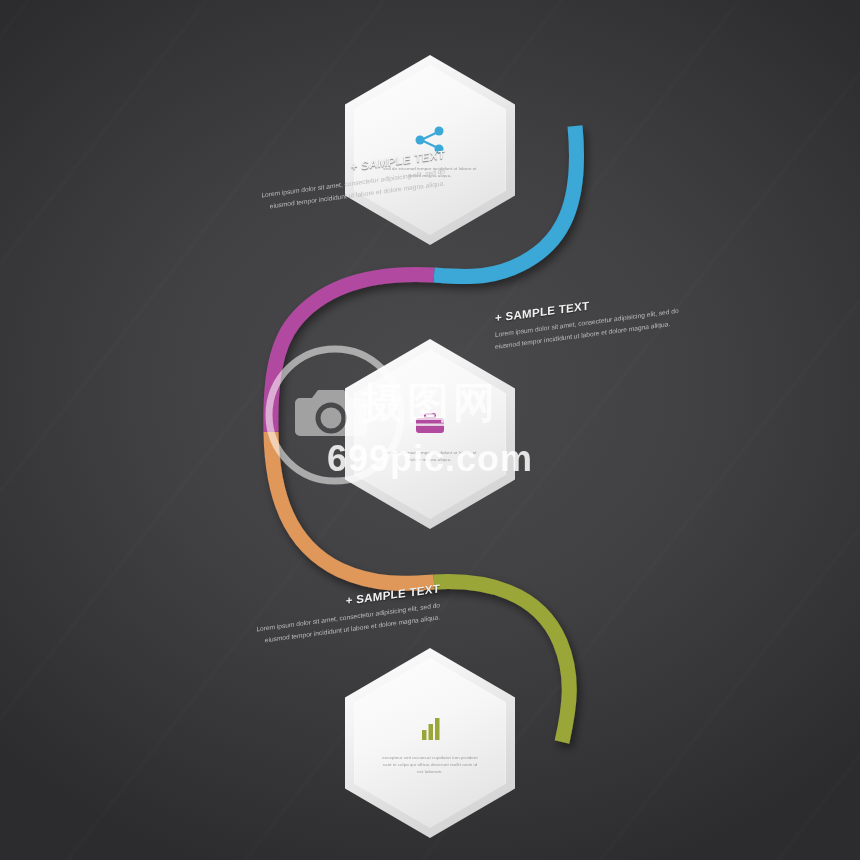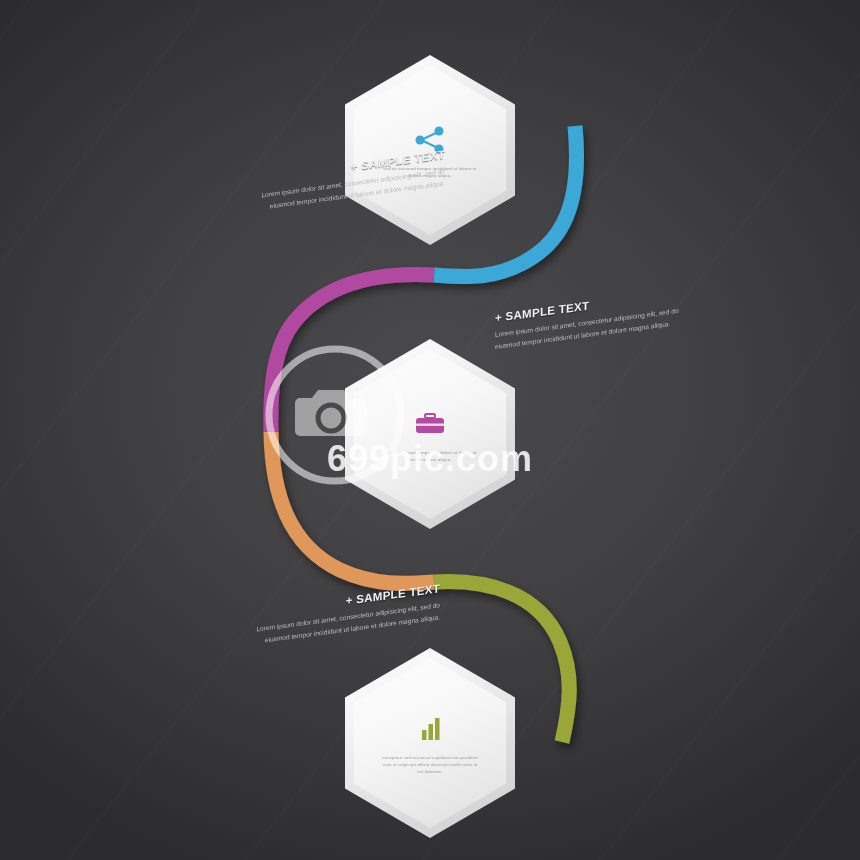--- a/index.html
+++ b/index.html
@@ -231,16 +231,17 @@
   </div>
 
   <div class="watermark">
     <svg width="860" height="860" viewBox="0 0 860 860">
       <g opacity="0.55">
         <circle cx="335" cy="415" r="66" fill="none" stroke="#ffffff" stroke-width="7"></circle>
         <path d="M300,398 h12 l6,-8 h26 l6,8 h12 a5,5 0 0 1 5,5 v28 a5,5 0 0 1 -5,5 h-62 a5,5 0 0 1 -5,-5 v-28 a5,5 0 0 1 5,-5 z" fill="#ffffff" opacity="0.9"></path>
         <circle cx="331" cy="418" r="13" fill="none" stroke="#4a4a4c" stroke-width="5"></circle>
       </g>
     </svg>
+    <div class="wm-text wm-cn">摄图网</div>
     <div class="wm-text wm-site">699pic.com</div>
   </div>
 
 </div>
 
 </body></html>

